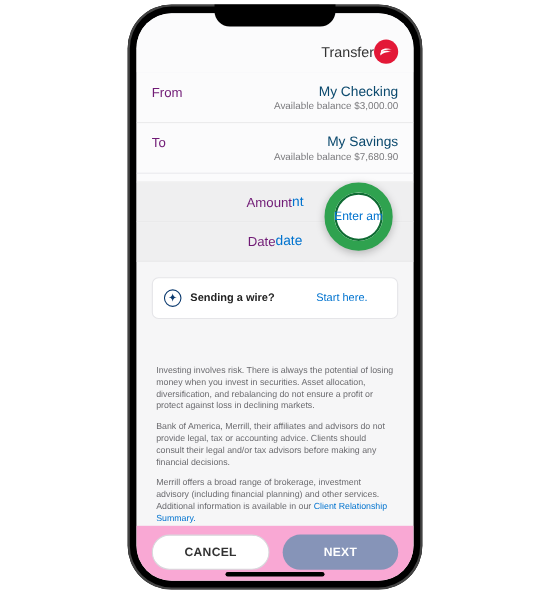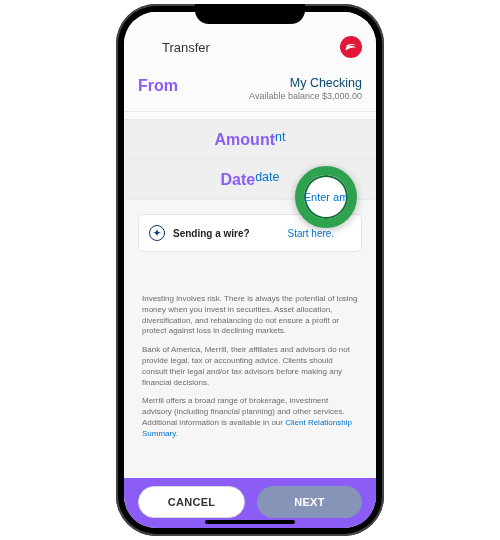--- a/index.html
+++ b/index.html
@@ -30,36 +30,36 @@
     width: 110px; height: 20px; background: #000;
     border-bottom-left-radius: 14px; border-bottom-right-radius: 14px;
     z-index: 5;
   }
   .header {
     padding: 24px 14px 8px 14px;
     display: flex; align-items: center; justify-content: space-between;
     background: #fbfbfc;
   }
   .header-spacer { width: 24px; }
-  .header-title { font-size: 13px; color: #333; text-align: left; flex: 1; }
+  .header-title { font-size: 13px; color: #333; text-align: right; flex: 1; }
   .logo {
     width: 22px; height: 22px; border-radius: 50%;
     background: #E31837;
     display: flex; align-items: center; justify-content: center;
   }
   .logo svg { width: 14px; height: 14px; }
   .content { flex: 1; overflow: hidden; }
   .row {
     display: flex; justify-content: space-between; align-items: flex-start;
     padding: 10px 14px;
     border-bottom: 1px solid #e9e9ea;
     background: #fbfbfc;
   }
   .row.dim { background: #efeff0; justify-content: center; }
-  .row-label { font-size: 16px; color: #8b5cf6; padding-top: 1px; font-weight: bold; }
+  .row-label { font-size: 12px; color: #701a75; padding-top: 1px; }
   .row-value { text-align: right; }
   .row-value .primary { font-size: 12.5px; color: #0c4a6e; }
   .row-value .secondary { font-size: 9px; color: #7a7a7d; margin-top: 1px; }
   .row-action { font-size: 12.5px; color: #0073cf; }
   .wire-card {
     margin: 14px 14px 8px 14px;
     background: #fff;
     border: 1px solid #e5e5e8;
     border-radius: 6px;
     padding: 10px 10px;
@@ -75,21 +75,21 @@
   .wire-link { color: #0073cf; margin-left: 35px; }
   .disclosure {
     padding: 34px 18px 0 18px;
     font-size: 8px; line-height: 1.35; color: #6b6b6f;
   }
   .disclosure p { margin-bottom: 8px; }
   .disclosure .link { color: #0073cf; }
   .footer {
     padding: 8px 14px 10px 14px;
     display: flex; gap: 12px;
-    background: #8b5cf6;
+    background: #f9a8d4;
   }
   .btn {
     flex: 1; height: 32px; border-radius: 16px;
     font-size: 11px; font-weight: 600; letter-spacing: 0.3px;
     display: flex; align-items: center; justify-content: center;
     border: none; cursor: pointer;
   }
   .btn-cancel { background: #fff; border: 1px solid #d8d8dc; color: #333; }
   .btn-next { background: #8694b8; color: #fff; }
   .home-indicator {
@@ -131,20 +131,27 @@
     <div class="content">
 
       <div class="row">
         <div class="row-label">From</div>
         <div class="row-value">
           <div class="primary">My Checking</div>
           <div class="secondary">Available balance $3,000.00</div>
         </div>
       </div>
 
+      <div class="row">
+        <div class="row-label">To</div>
+        <div class="row-value">
+          <div class="primary">My Savings</div>
+          <div class="secondary">Available balance $7,680.90</div>
+        </div>
+      </div>
 
       <div class="gap-row"></div>
 
       <div class="row dim">
         <div class="row-label">Amount</div>
         <div class="row-action">nt</div>
       </div>
 
       <div class="row dim">
         <div class="row-label">Date</div>

